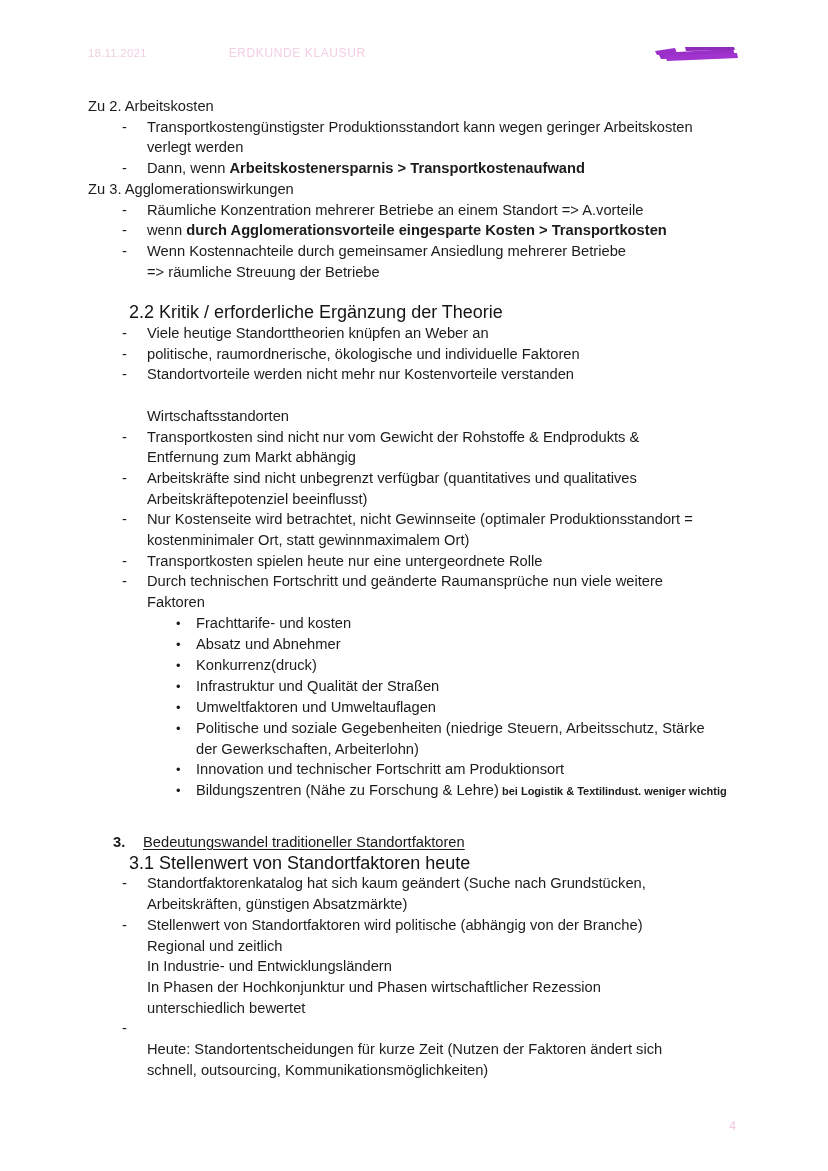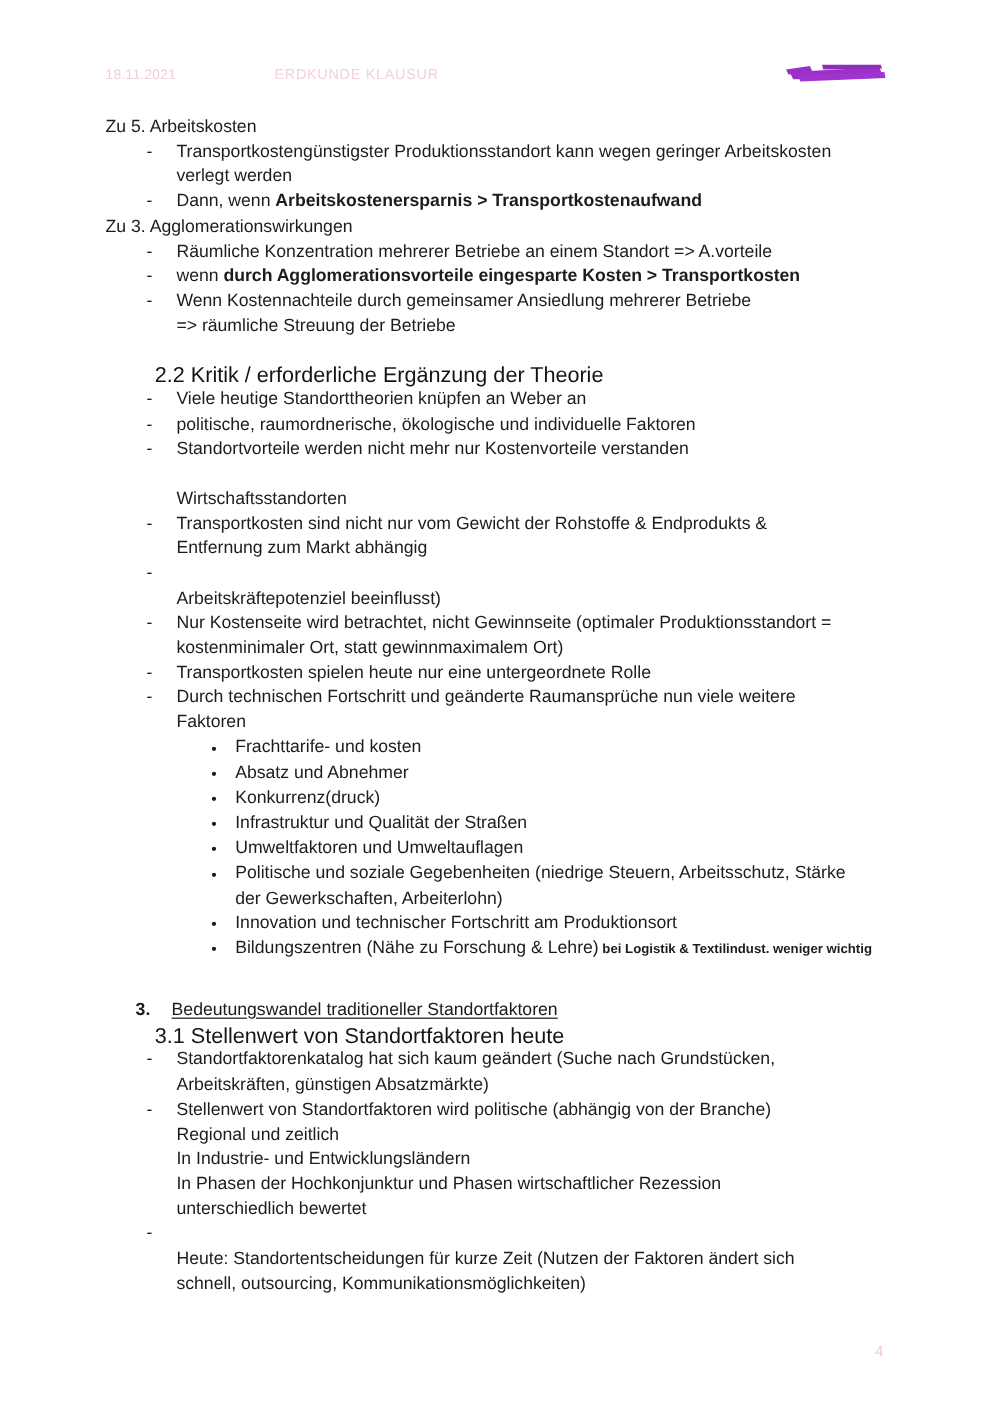--- a/index.html
+++ b/index.html
@@ -24,21 +24,21 @@
   }
 
   
   .doc-header {
     position: absolute;
     top: 44px;
     left: 88px;
     right: 88px;
     height: 34px;
     display: flex;
-    align-items: center;
+    align-items: flex-start;
     justify-content: space-between;
   }
   .header-date {
     font-size: 11.5px;
     color: #f0cfe0;
     letter-spacing: 0.2px;
     white-space: nowrap;
     padding-top: 3px;
   }
   .header-title {
@@ -177,21 +177,21 @@
         <path d="M3 9 L78 5 L80 11 L72 14 L6 15 Z" fill="#9B30C9"></path>
         <path d="M0 7 L20 4 L22 9 L2 11 Z" fill="#9B30C9"></path>
         <path d="M10 12 L82 9 L83 14 L12 17 Z" fill="#A134CE"></path>
         <path d="M30 3 L79 3 L80 6 L31 7 Z" fill="#8F2CBC"></path>
       </svg>
     </div>
   </div>
 
   <div class="content">
 
-    <div class="line p0">Zu 5. Arbeitskosten</div>
+    <div class="line p0">Zu 2. Arbeitskosten</div>
 
     <div class="dash-row">
       <div class="dash-mark">-</div>
       <div class="dash-body">
         <span>Transportkostengünstigster Produktionsstandort kann wegen geringer Arbeitskosten</span><br>
         <span>verlegt werden</span>
       </div>
     </div>
 
     <div class="dash-row">
@@ -250,21 +250,21 @@
       <div class="dash-mark">-</div>
       <div class="dash-body">
         <span>Transportkosten sind nicht nur vom Gewicht der Rohstoffe &amp; Endprodukts &amp;</span><br>
         <span>Entfernung zum Markt abhängig</span>
       </div>
     </div>
 
     <div class="dash-row">
       <div class="dash-mark">-</div>
       <div class="dash-body">
-        <br>
+        <span>Arbeitskräfte sind nicht unbegrenzt verfügbar (quantitatives und qualitatives</span><br>
         <span>Arbeitskräftepotenziel beeinflusst)</span>
       </div>
     </div>
 
     <div class="dash-row">
       <div class="dash-mark">-</div>
       <div class="dash-body">
         <span>Nur Kostenseite wird betrachtet, nicht Gewinnseite (optimaler Produktionsstandort =</span><br>
         <span>kostenminimaler Ort, statt gewinnmaximalem Ort)</span>
       </div>

